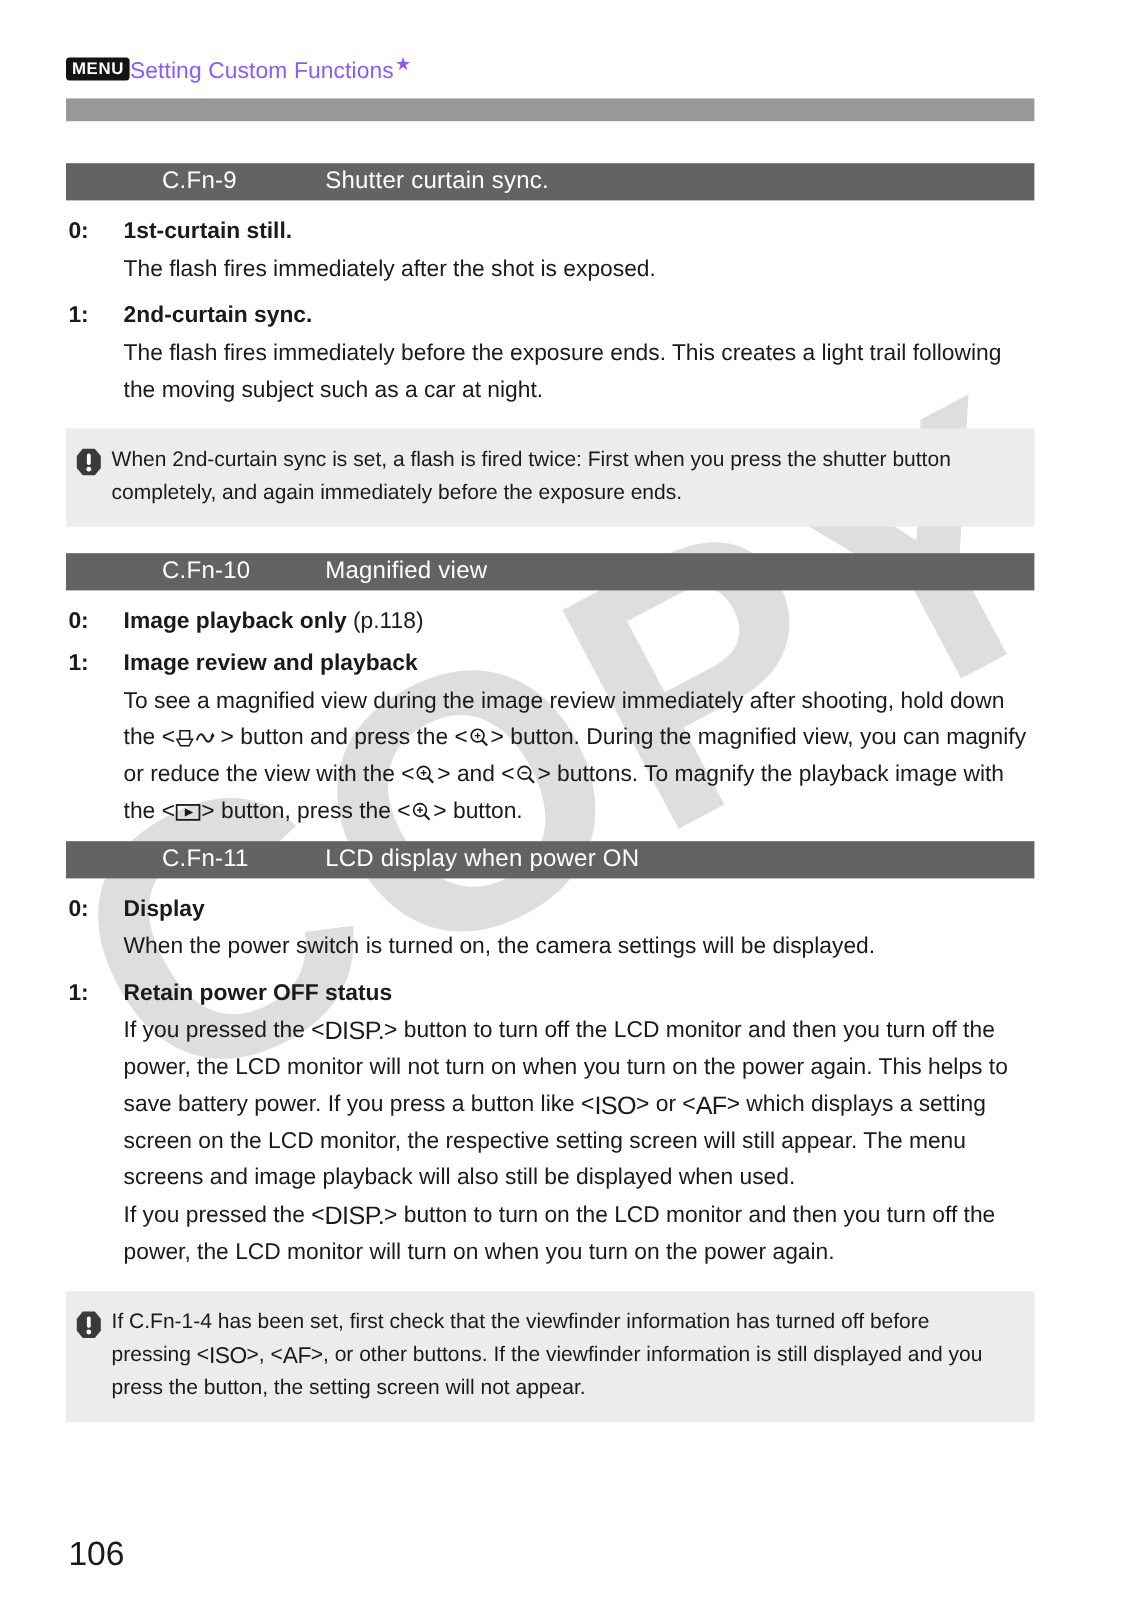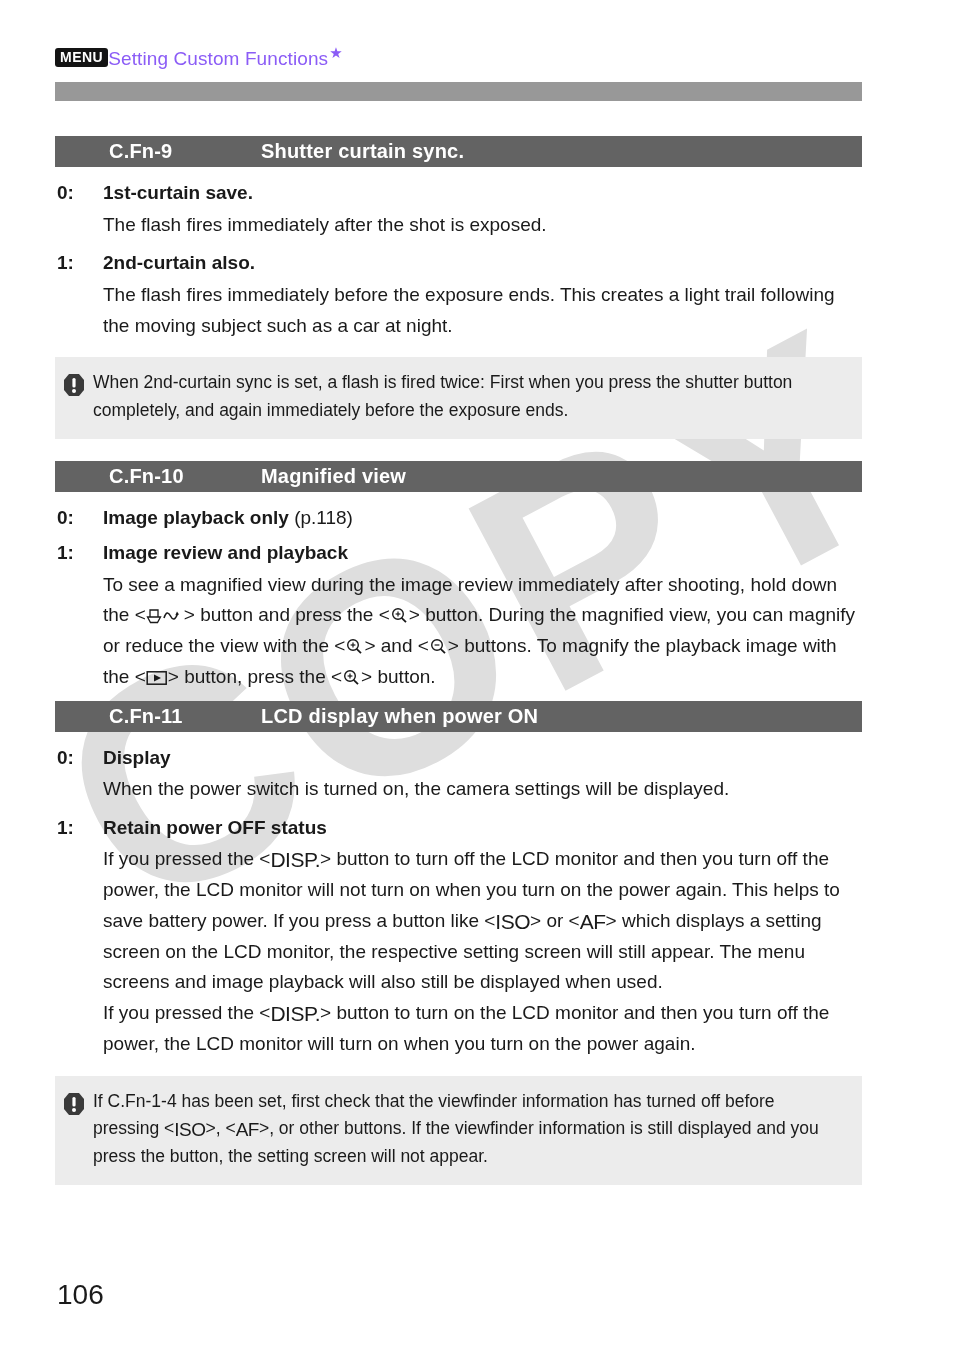--- a/index.html
+++ b/index.html
@@ -86,25 +86,24 @@
     width: 807px;
   }
 
   
   .section-bar {
     background: #636363;
     color: #ffffff;
     height: 31px;
     display: flex;
     align-items: center;
-    padding-left: 54px;
-    font-weight: bold;
+    padding-left: 80px;
+    font-weight: normal;
     font-size: 20px;
     letter-spacing: 0.2px;
-    gap: 16px;
   }
   .section-bar .cfn-id {
     width: 136px;
     flex: none;
   }
   .section-bar .cfn-title {
     flex: 1;
   }
 
   
@@ -205,29 +204,29 @@
   <div class="content">
 
     <div class="section-bar">
       <span class="cfn-id">C.Fn-9</span>
       <span class="cfn-title">Shutter curtain sync.</span>
     </div>
 
     <div class="options">
       <div class="option">
         <span class="option-num">0:</span>
-        <span class="option-label">1st-curtain save.</span>
+        <span class="option-label">1st-curtain still.</span>
       </div>
       <div class="option-body gap-after-option">
         <p>The flash fires immediately after the shot is exposed.</p>
       </div>
 
       <div class="option">
         <span class="option-num">1:</span>
-        <span class="option-label">2nd-curtain also.</span>
+        <span class="option-label">2nd-curtain sync.</span>
       </div>
       <div class="option-body">
         <p>The flash fires immediately before the exposure ends. This creates a light trail following the moving subject such as a car at night.</p>
       </div>
     </div>
 
     <div class="note-box">
       <span class="note-icon">
         <svg width="22" height="24" viewBox="0 0 22 24">
           <path d="M6 1 L16 1 L21 7 L21 17 L16 23 L6 23 L1 17 L1 7 Z" fill="#3a3a3a"></path>

